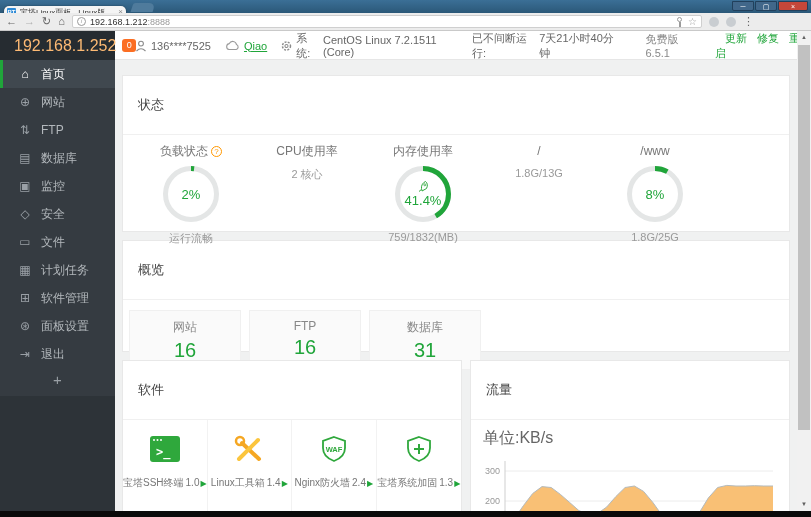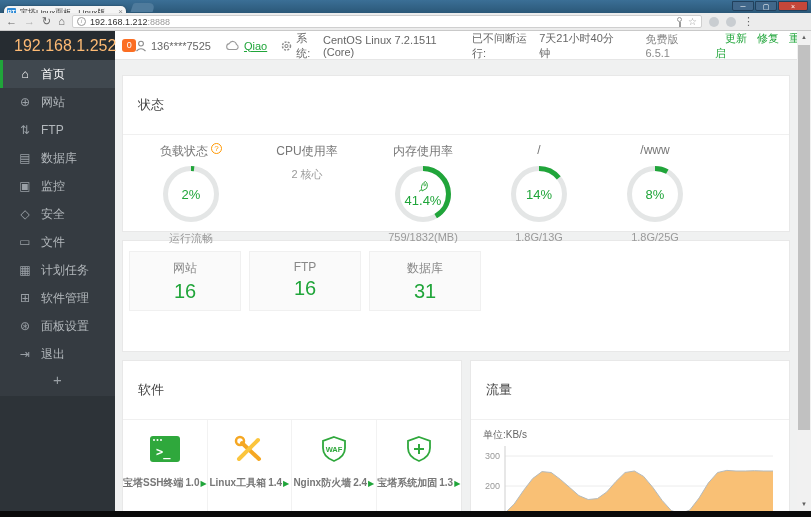--- a/index.html
+++ b/index.html
@@ -71,21 +71,21 @@
 
   
   .main { position:absolute; left:115px; top:60px; right:14px; bottom:6px; overflow:hidden;
     padding:15px 7px 0 7px; background:#f0f1f1; }
   .card { background:#fff; border:1px solid #e8e8e8; margin-bottom:8px; }
   .card-title { font-size:13px; color:#444; padding:20px 15px; border-bottom:1px solid #f0f0f0; }
 
   .status-card { height:157px; }
   .gauges { display:flex; padding:8px 0 0 10px; }
   .gauge-col { width:116px; display:flex; flex-direction:column; align-items:center; }
-  .gauge-label { font-size:12px; color:#777; display:flex; gap:3px; height:16px; }
+  .gauge-label { font-size:12px; color:#777; display:flex; align-items:center; gap:3px; height:16px; }
   .help-circle { width:11px; height:11px; border:1px solid #ff9800; color:#ff9800; border-radius:50%;
     font-size:8px; line-height:10px; text-align:center; }
   .gauge-wrap { position:relative; width:58px; height:58px; margin-top:6px; }
   .gauge-center { position:absolute; inset:0; display:flex; flex-direction:column;
     align-items:center; justify-content:center; }
   .gauge-val { font-size:13px; color:#20a53a; }
   .gauge-sub { font-size:11px; color:#9a9a9a; margin-top:8px; }
 
   .overview-card { height:112px; }
   .ov-boxes { display:flex; gap:8px; padding:10px 0 0 6px; }
@@ -93,26 +93,26 @@
     text-align:center; padding-top:8px; cursor:pointer; }
   .ov-label { font-size:12px; color:#888; }
   .ov-num { font-size:20px; color:#20a53a; margin-top:3px; }
 
   .bottom-row { display:flex; gap:8px; }
   .software-card { width:340px; height:160px; overflow:hidden; }
   .soft-grid { display:grid; grid-template-columns:repeat(4,1fr); }
   .soft-cell { height:95px; border-right:1px solid #f2f2f2; border-bottom:1px solid #f2f2f2;
     display:flex; flex-direction:column; align-items:center; padding-top:15px; cursor:pointer; }
   .soft-cell:nth-child(4n) { border-right:none;text-align:center; }
-  .soft-label { font-size:10px; color:#777; margin-top:9px; white-space:nowrap;font-weight:bold; }
+  .soft-label { font-size:10px; color:#777; margin-top:9px; white-space:nowrap; }
   .soft-label .ver { margin-left:2px; }
   .soft-label .arrow { color:#20a53a; font-size:8px; margin-left:1px; }
 
   .traffic-card { flex:1; height:160px; overflow:hidden; }
-  .traffic-unit { font-size:10px; color:#666; margin:8px 0 0 12px; }
+  .traffic-unit { font-size:16px; color:#666; margin:8px 0 8px 12px; }
   .traffic-svg { display:block; margin-left:4px; }
 
   
   .vscroll { position:absolute; right:0; top:31px; width:14px; bottom:6px; background:#f1f1f1; }
   .vs-arrow { height:13px; text-align:center; font-size:6px; color:#606060; line-height:13px; }
   .vs-arrow.down { position:absolute; bottom:0; left:0; right:0; }
   .vs-thumb { position:absolute; left:1px; right:1px; top:14px; height:385px; background:#c1c1c1; }
 
   .bottom-strip { position:absolute; left:0; bottom:0; width:811px; height:6px; background:#0a0a0a; }
 </style>
@@ -285,44 +285,39 @@
                   <line x1="2" y1="11.5" x2="4" y2="9.8" stroke="#2fa83c" stroke-width="1"></line>
                 </svg>
                 <div class="gauge-val">41.4%</div>
               </div></div>
             <div class="gauge-sub">759/1832(MB)</div>
           </div>
           <div class="gauge-col">
             <div class="gauge-label">
               <span>/</span>
             </div>
-            <div class="gauge-wrap"><svg width="58" height="58">
-                <circle cx="29" cy="29" r="25.5" fill="none" stroke="#e4e6e6" stroke-width="5"></circle>
-                <circle cx="29" cy="29" r="25.5" fill="none" stroke="#20a53a" stroke-width="5" stroke-dasharray="22.43097154663112 160.22122533307945" transform="rotate(-90 29 29)"></circle>
-              </svg><div class="gauge-center">
-                <div class="gauge-val">14%</div>
-              </div></div>
             <div class="gauge-sub">1.8G/13G</div>
           </div>
           <div class="gauge-col">
             <div class="gauge-label">
               <span>/www</span>
             </div>
             <div class="gauge-wrap"><svg width="58" height="58">
                 <circle cx="29" cy="29" r="25.5" fill="none" stroke="#e4e6e6" stroke-width="5"></circle>
                 <circle cx="29" cy="29" r="25.5" fill="none" stroke="#20a53a" stroke-width="5" stroke-dasharray="12.817698026646356 160.22122533307945" transform="rotate(-90 29 29)"></circle>
               </svg><div class="gauge-center">
                 <div class="gauge-val">8%</div>
               </div></div>
             <div class="gauge-sub">1.8G/25G</div>
           </div>
         </div>
     </div>
 
     <div class="card overview-card">
+      <div class="card-title">概览</div>
       <div class="ov-boxes" id="ov-boxes">
           <div class="ov-box">
             <div class="ov-label">网站</div>
             <div class="ov-num">16</div>
           </div>
           <div class="ov-box">
             <div class="ov-label">FTP</div>
             <div class="ov-num">16</div>
           </div>
           <div class="ov-box">

